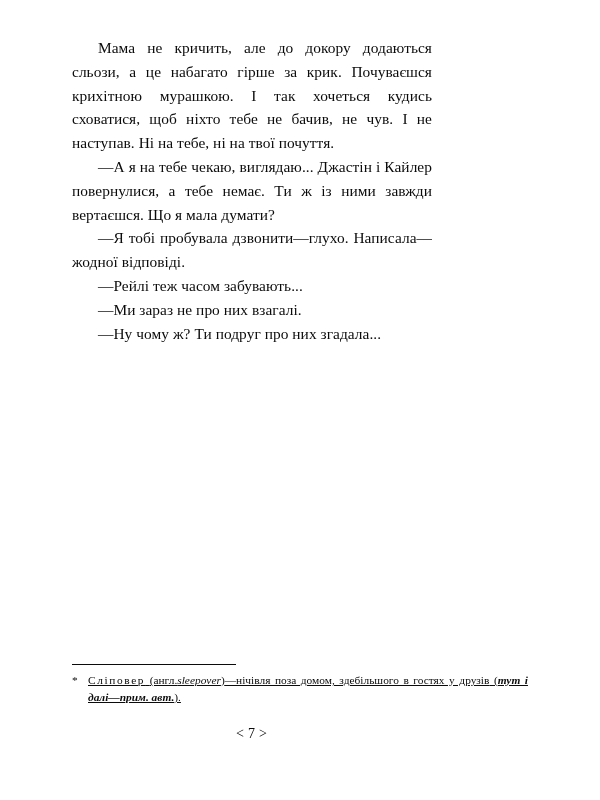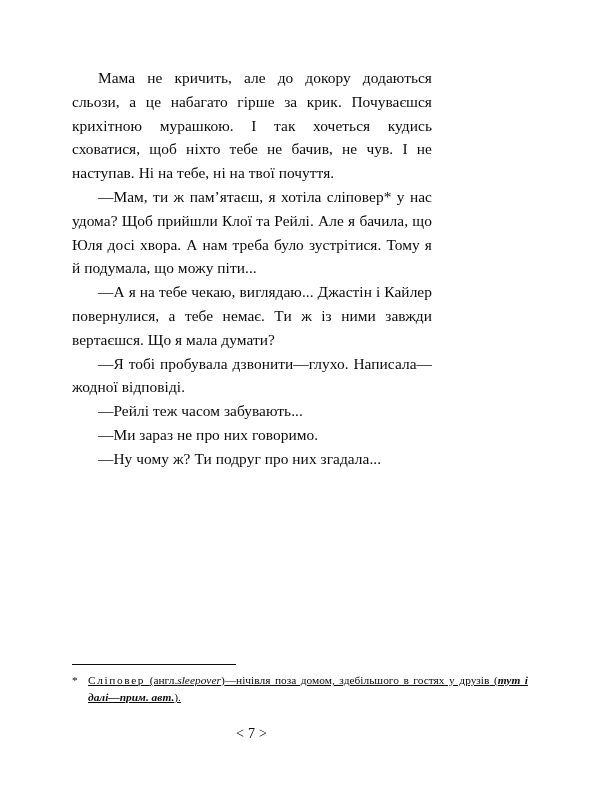--- a/index.html
+++ b/index.html
@@ -12,21 +12,21 @@
     background: #ffffff;
     font-family: "Liberation Serif", serif;
     color: #0b0b0b;
     overflow: hidden;
   }
   .page {
     position: relative;
     width: 504px;
     height: 800px;
     box-sizing: border-box;
-    padding: 66px 72px 0 72px;
+    padding: 36px 72px 0 72px;
     border-radius: 29px;
   }
   .body-text p {
     margin: 0;
     font-size: 15.4px;
     line-height: 1.545;
     text-align: justify;
     text-justify: inter-word;
     text-indent: 26px;
     hyphens: manual;
@@ -84,25 +84,24 @@
     padding: 0 3px;
   }
 </style>
 </head>
 <body>
 
 <div class="page">
 
   <div class="body-text">
     <p>Мама не кричить, але до докору додаються сльози, а це набагато гірше за крик. Почуваєшся крихітною мурашкою. І так хочеться кудись сховатися, щоб ніхто тебе не бачив, не чув. І не наступав. Ні на тебе, ні на твої почуття.</p>
-    <p>—Мам, ти ж пам’ятаєш, я хотіла сліповер* у нас удома? Щоб прийшли Клої та Рейлі. Але я бачила, що Юля досі хвора. А нам треба було зустрітися. Тому я й подумала, що можу піти...</p>
     <p>—А я на тебе чекаю, виглядаю... Джастін і Кайлер повернулися, а тебе немає. Ти ж із ними завжди вертаєшся. Що я мала думати?</p>
     <p>—Я тобі пробувала дзвонити—глухо. Написала—жодної відповіді.</p>
     <p>—Рейлі теж часом забувають...</p>
-    <p>—Ми зараз не про них говоримо.</p>
+    <p>—Ми зараз не про них взагалі.</p>
     <p>—Ну чому ж? Ти подруг про них згадала...</p>
   </div>
 
   <div class="footnote-rule"></div>
 
   <div class="footnote">
     <span class="marker">*</span>
     <span class="ftext"><span class="sp">Сліповер</span>
       <span>(англ.</span><i>sleepover</i><span>)</span><span>—нічівля поза домом, здебільшого в гостях у друзів</span>
       <span>(</span><b><i>тут і далі—прим. авт.</i></b><span>).</span>

